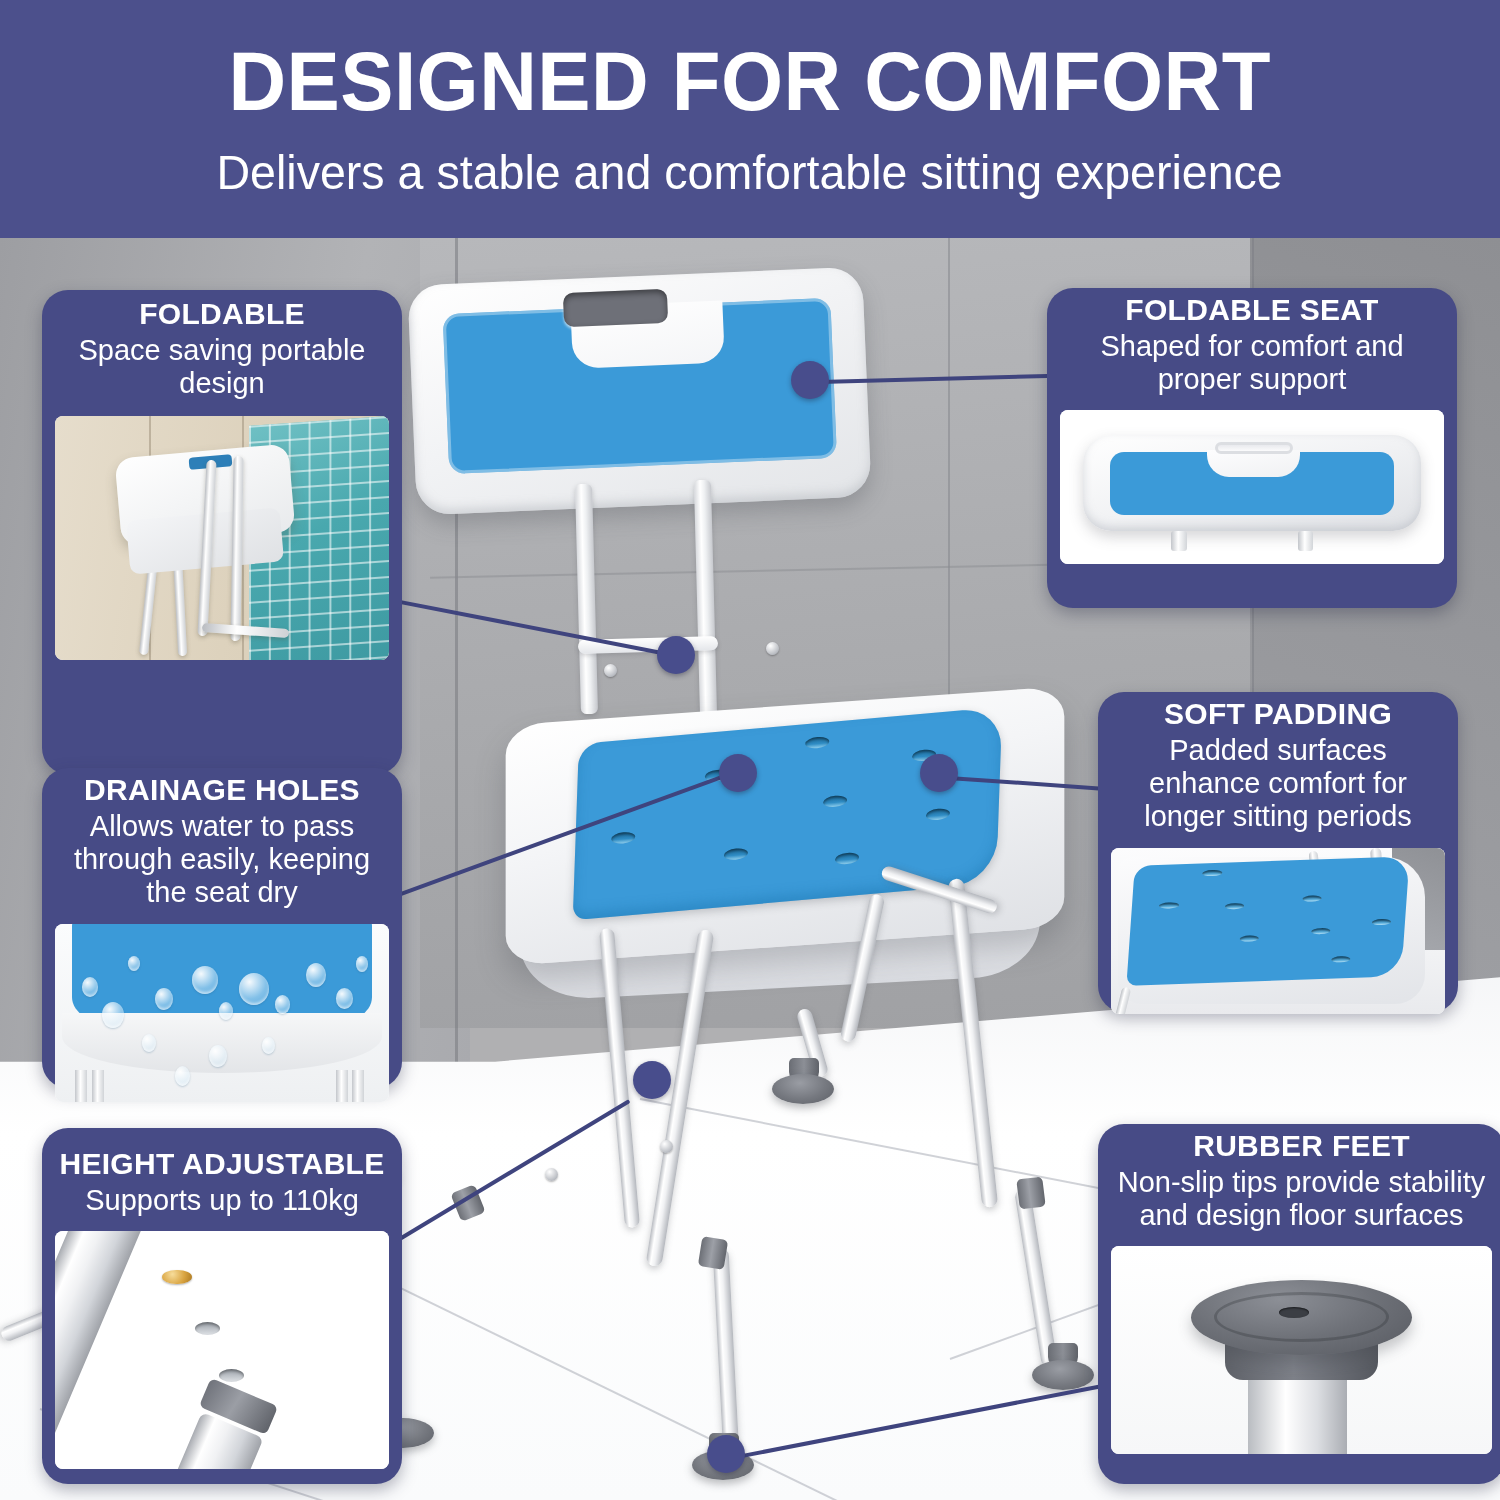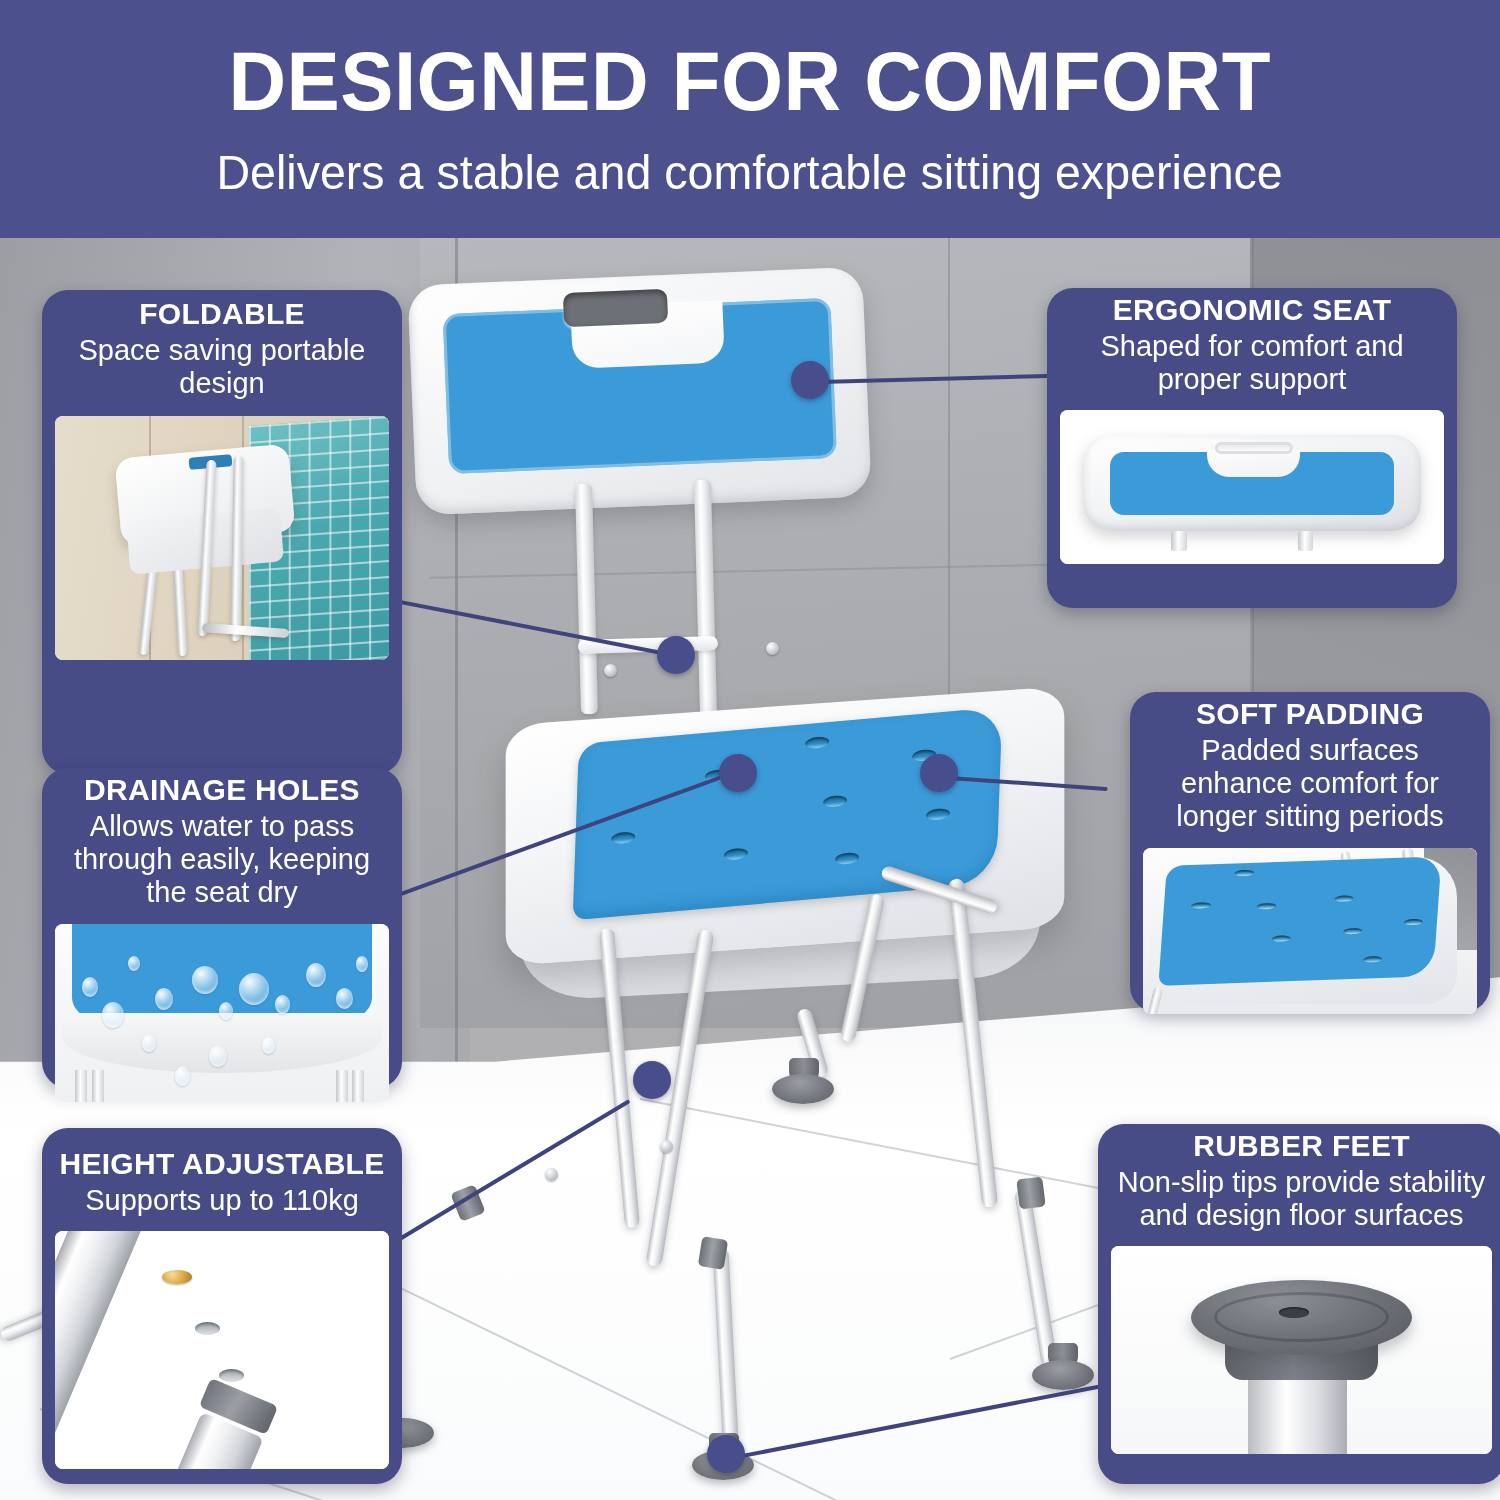--- a/index.html
+++ b/index.html
@@ -489,21 +489,21 @@
     <div class="fold-blue"></div>
     <div class="fold-chair-seat"></div>
     <div class="fold-leg" style="left:44%; top:18%; width:10px; height:72%; transform:rotate(3deg);"></div>
     <div class="fold-leg" style="left:53%; top:16%; width:10px; height:76%; transform:rotate(1deg);"></div>
     <div class="fold-leg" style="left:44%; top:86%; width:26%; height:9px; transform:rotate(4deg);"></div>
   </div>
 </div>
 
 <div class="card" style="left:1047px; top:288px; width:410px; height:320px;">
   <div class="card-text" style="padding-top:6px;">
-    <div class="card-title">ERGONOMIC SEAT</div>
+    <div class="card-title">FOLDABLE SEAT</div>
     <div class="card-desc">Shaped for comfort and proper support</div>
   </div>
   <div class="card-photo" style="height:154px; margin-top:2px;">
     <div style="position:absolute;inset:0;background:#ffffff;"></div>
     <div class="ergo-shell">
       <div class="ergo-pad">
         <div class="ergo-notch"></div>
       </div>
       <div class="ergo-handle"></div>
     </div>
@@ -536,21 +536,21 @@
     <div class="drop" style="left:46%; top:68%; width:18px; height:22px;"></div>
     <div class="drop" style="left:62%; top:64%; width:13px; height:17px;"></div>
     <div class="drop" style="left:36%; top:80%; width:15px; height:20px;"></div>
     <div class="drain-leg" style="left:6%;"></div>
     <div class="drain-leg" style="left:11%;"></div>
     <div class="drain-leg" style="left:84%;"></div>
     <div class="drain-leg" style="left:89%;"></div>
   </div>
 </div>
 
-<div class="card" style="left:1098px; top:692px; width:360px; height:320px;margin-left:32px;">
+<div class="card" style="left:1098px; top:692px; width:360px; height:320px;">
   <div class="card-text" style="padding-top:6px;">
     <div class="card-title">SOFT PADDING</div>
     <div class="card-desc">Padded surfaces enhance comfort for longer sitting periods</div>
   </div>
   <div class="card-photo" style="height:166px; margin-top:2px;">
     <div class="soft-bg"></div>
     <div class="soft-gray"></div>
     <div class="soft-shell"></div>
     <div class="soft-rail" style="left:60%; top:2%; width:9px; height:26%; transform:rotate(-7deg);"></div>
     <div class="soft-rail" style="left:78%; top:0%; width:11px; height:34%; transform:rotate(-4deg);"></div>

